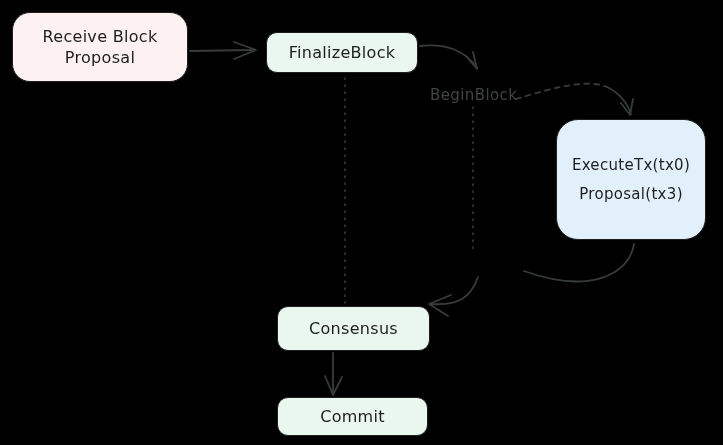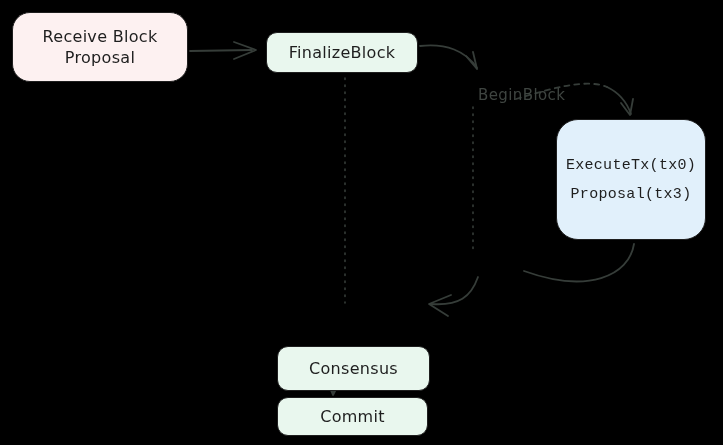--- a/index.html
+++ b/index.html
@@ -57,40 +57,39 @@
   }
   .node-execute {
     left: 556px; top: 119px; width: 150px; height: 121px;
     background: var(--blue-fill);
     border-radius: 22px;
     flex-direction: column;
     justify-content: center;
     gap: 0;
     font-size: 15px;
   }
-  .node-execute .tx-line { line-height: 29px; white-space: nowrap; font-family: Liberation Mono, monospace; }
+  .node-execute .tx-line { line-height: 29px; white-space: nowrap; }
   .node-consensus {
     left: 277px; top: 306px; width: 153px; height: 45px;
     background: var(--green-fill);
     border-radius: 11px;
-    margin-top: 40px;
   }
   .node-commit {
     left: 277px; top: 397px; width: 151px; height: 39px;
     background: var(--green-fill);
     border-radius: 11px;
   }
   .phase-label {
     position: absolute;
     color: var(--phase-label);
     font-size: 15px;
     letter-spacing: 0.4px;
     white-space: nowrap;
   }
-  .label-beginblock { left: 430px; top: 86px; margin-left: 48px; }
+  .label-beginblock { left: 430px; top: 86px; }
   .label-endblock  { left: 442px; top: 252px; }
 </style>
 </head>
 <body>
 
 <div class="stage">
 
   <svg class="wires" viewBox="0 0 723 445">
 
     <path class="connector" d="M190 51 L252 50"></path>

